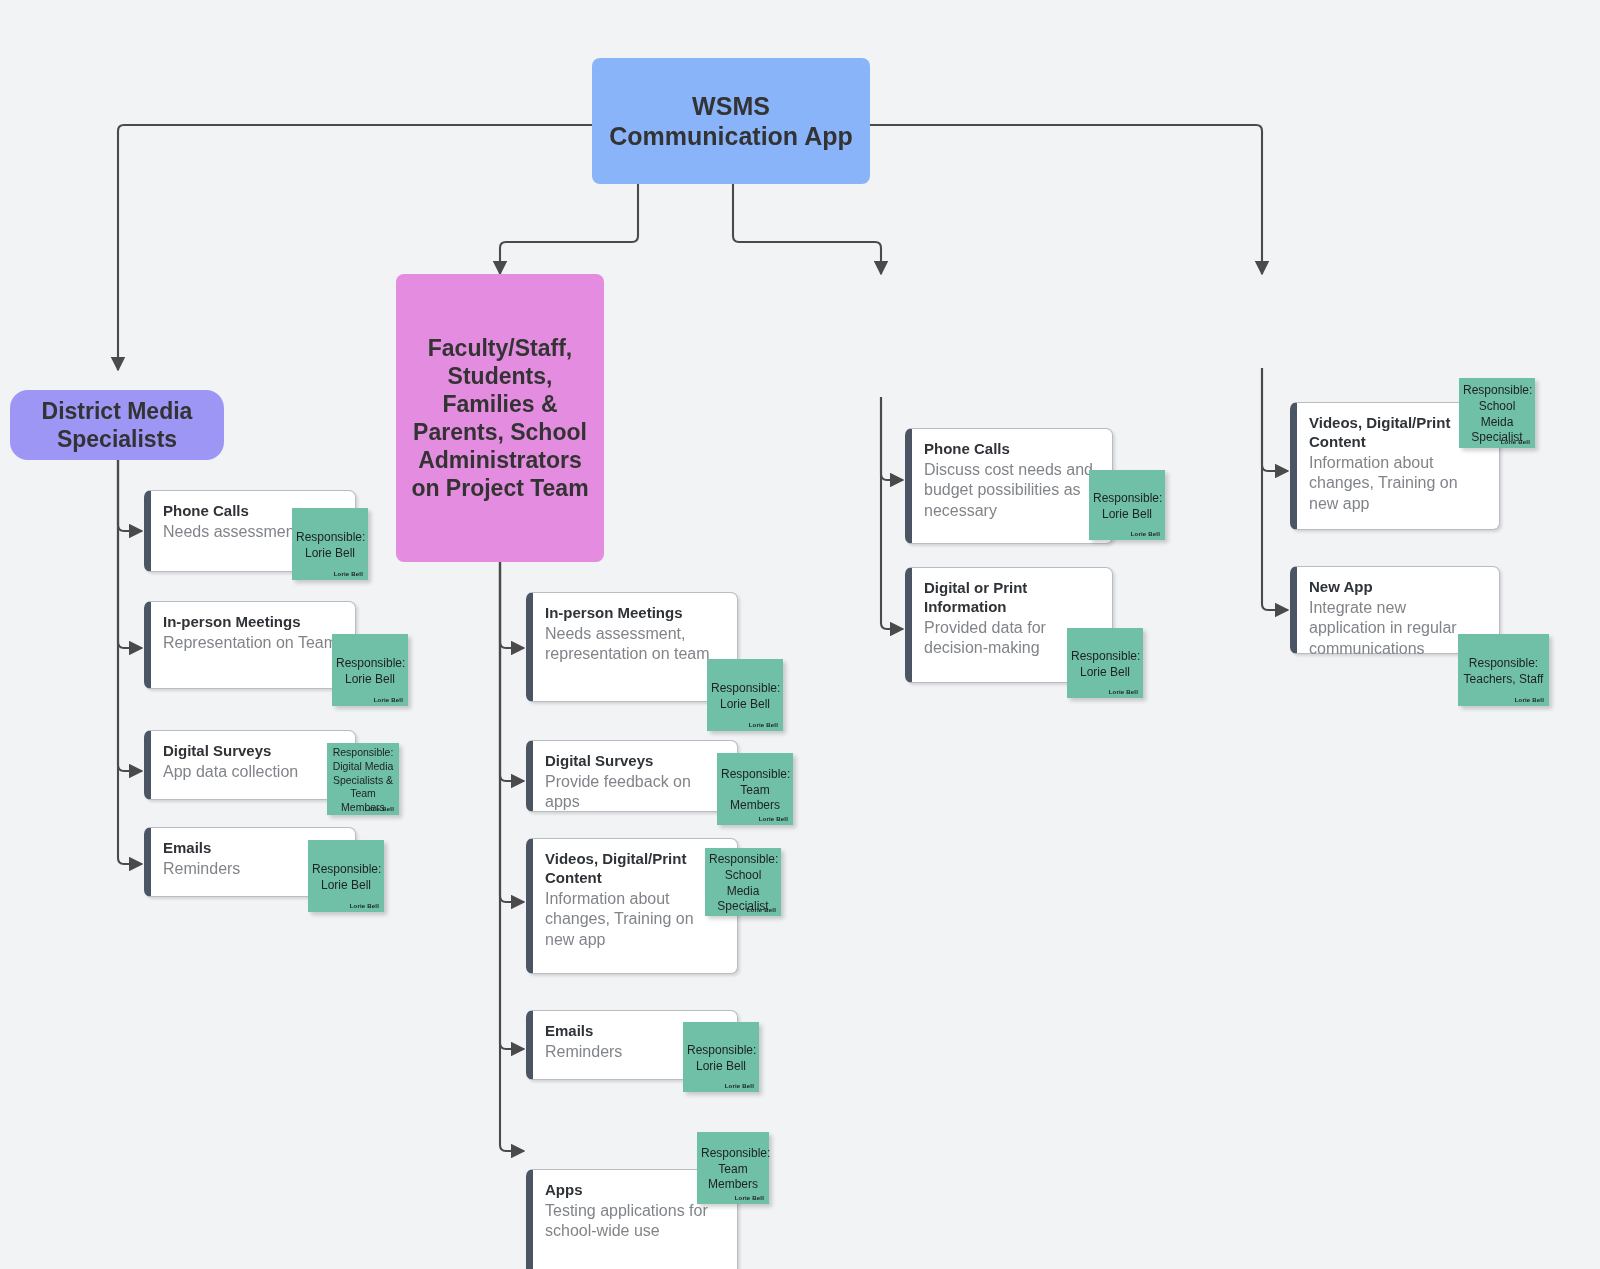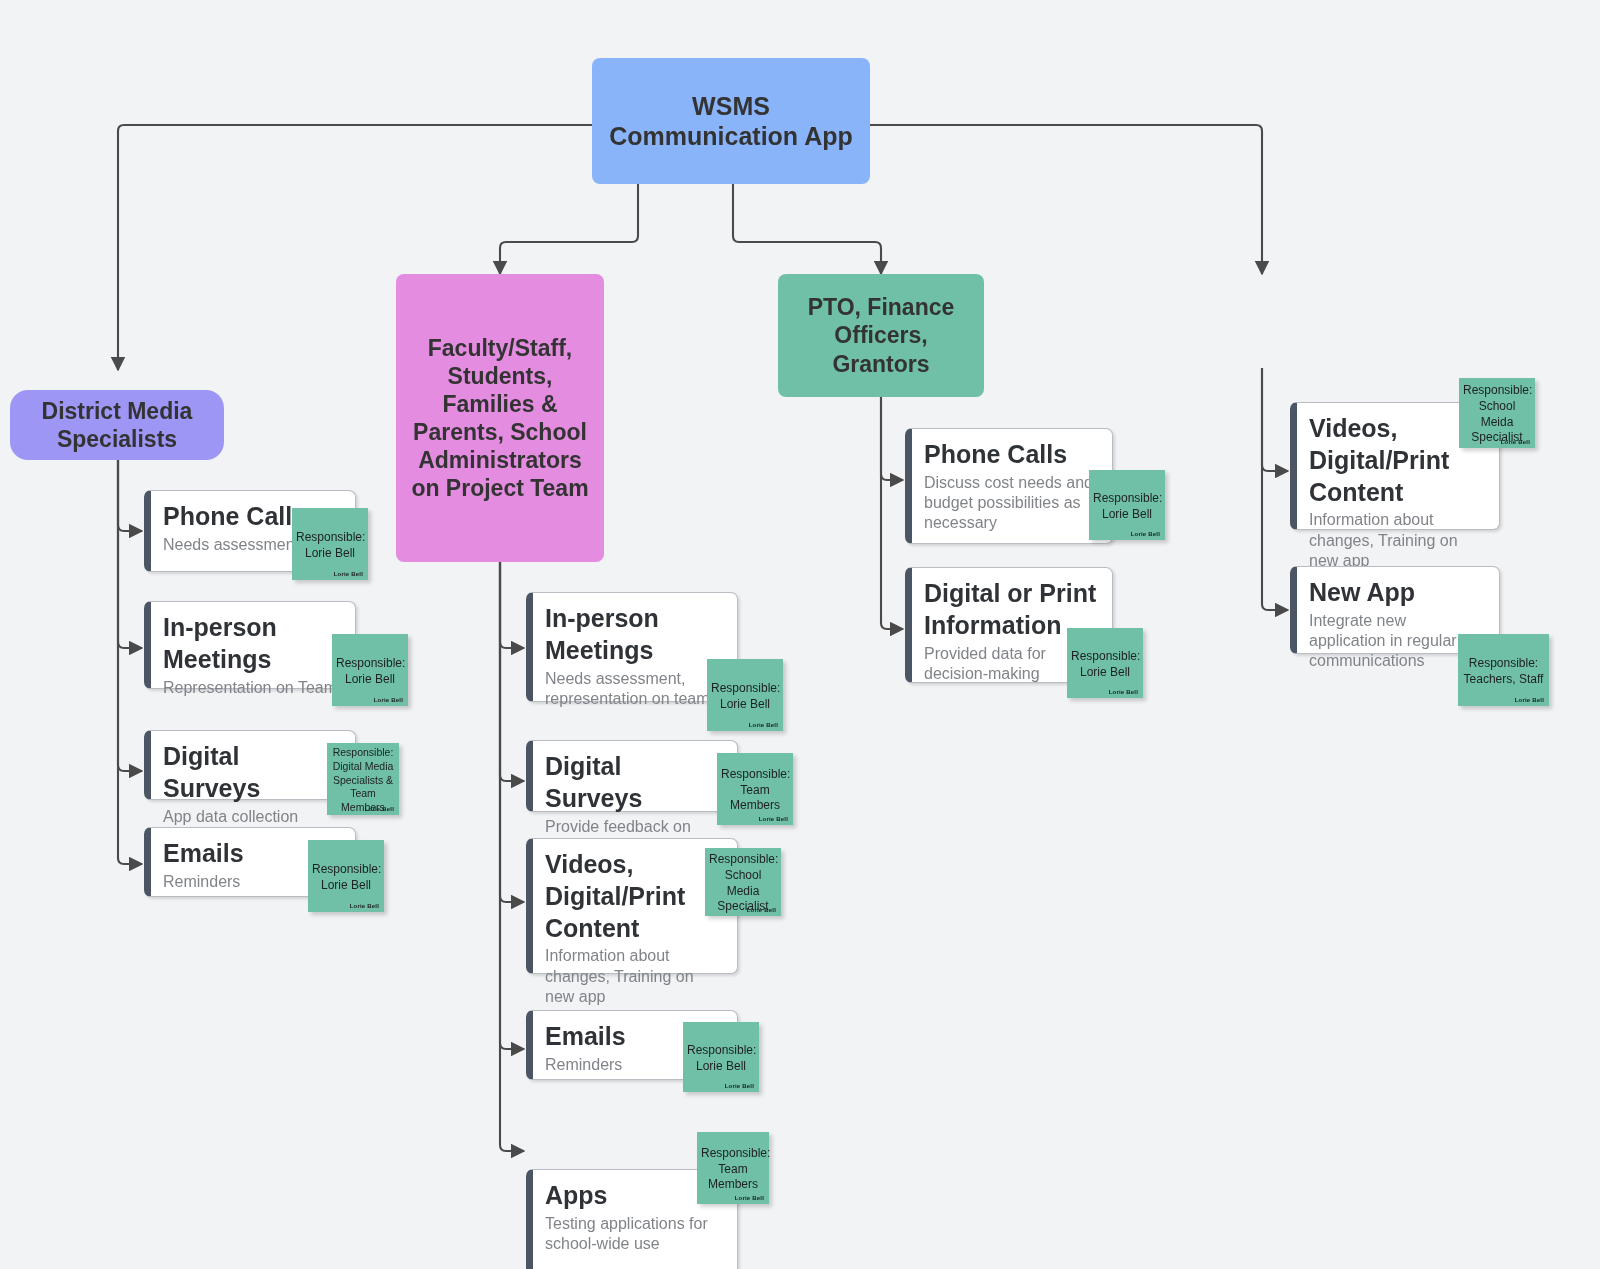--- a/index.html
+++ b/index.html
@@ -53,21 +53,21 @@
     background: #ffffff;
     border: 1px solid #b9bcc2;
     border-left: 7px solid #4b5563;
     border-radius: 7px;
     box-sizing: border-box;
     padding: 10px 14px 10px 12px;
     box-shadow: 2px 2px 3px rgba(0,0,0,0.13);
     z-index: 6;
   }
   .card-title {
-    font-size: 25px;
+    font-size: 15px;
     font-weight: bold;
     color: #2f3337;
     line-height: 1.27;
     margin: 0 0 2px 0;
   }
   .card-desc {
     font-size: 16px;
     color: #808489;
     line-height: 1.27;
     margin: 0;
@@ -149,23 +149,20 @@
   </div>
 
   <div class="node node-branch" style="left:10px; top:390px; width:214px; height:70px; background:#9d96f5;border-radius:18px;">
     <span>District Media Specialists</span>
   </div>
 
   <div class="node node-branch" style="left:396px; top:274px; width:208px; height:288px; background:#e48ce0;">
     <span>Faculty/Staff, Students, Families &amp; Parents, School Administrators on Project Team</span>
   </div>
 
-  <div class="node node-branch" style="left:778px; top:274px; width:206px; height:123px; background:#6fc0a6;">
-    <span>PTO, Finance Officers, Grantors</span>
-  </div>
 
 
   <div class="card" style="left:144px; top:490px; width:212px; height:82px;">
     <p class="card-title">Phone Calls</p>
     <p class="card-desc">Needs assessment</p>
   </div>
   <div class="note" style="left:292px; top:508px; width:76px; height:72px;">
     <div class="note-text">Responsible: Lorie Bell</div>
     <div class="note-author">Lorie Bell</div>
   </div>

